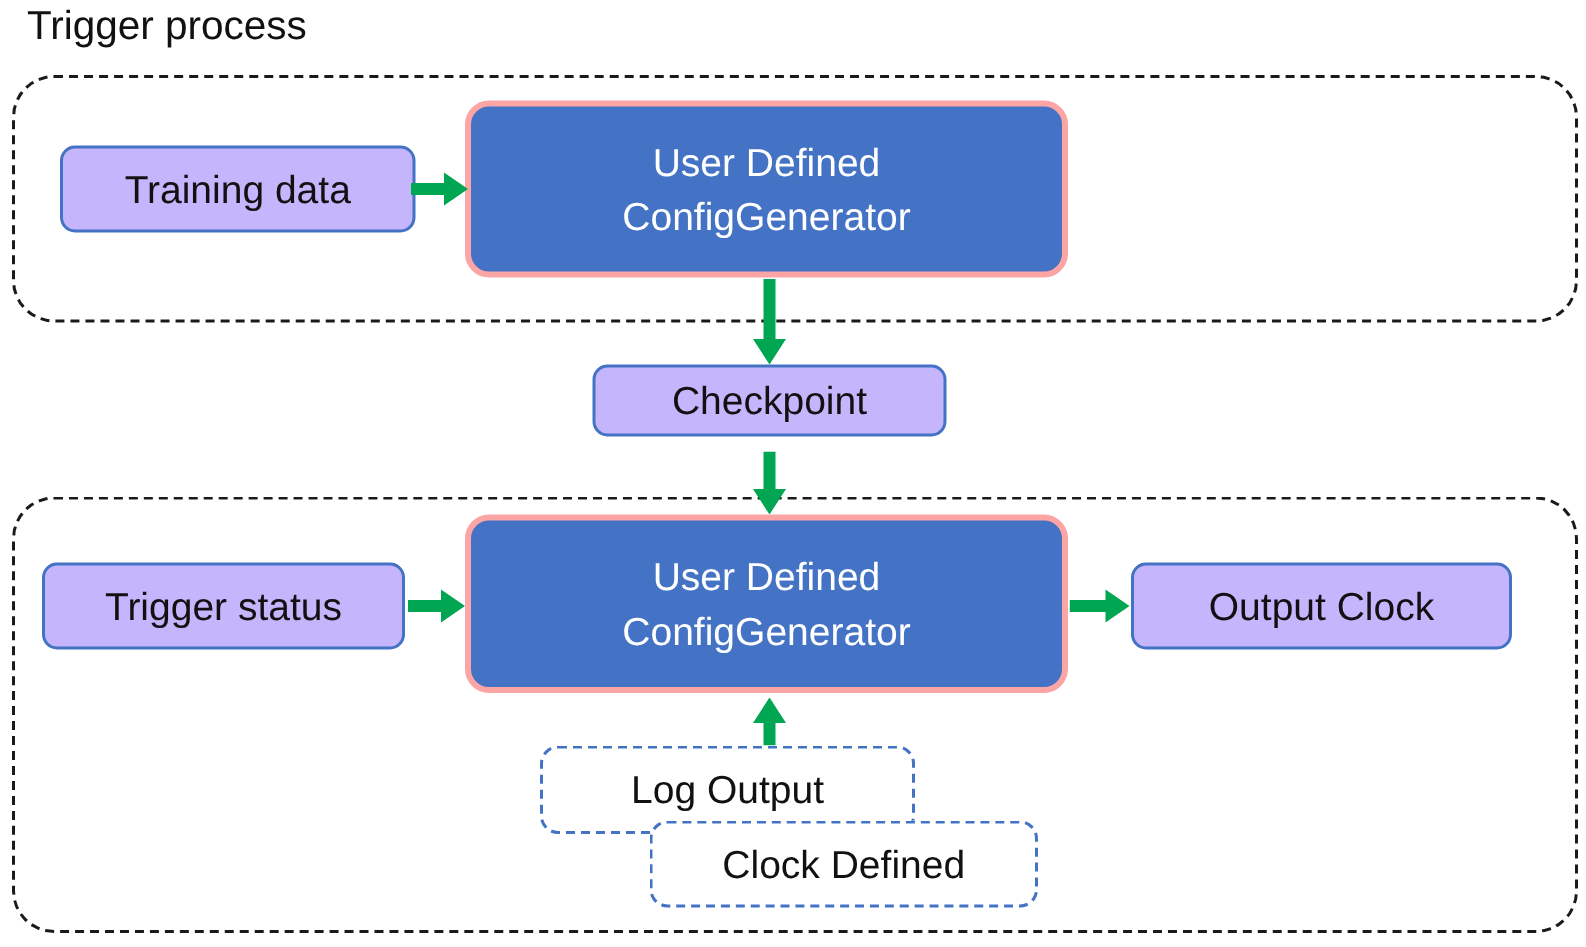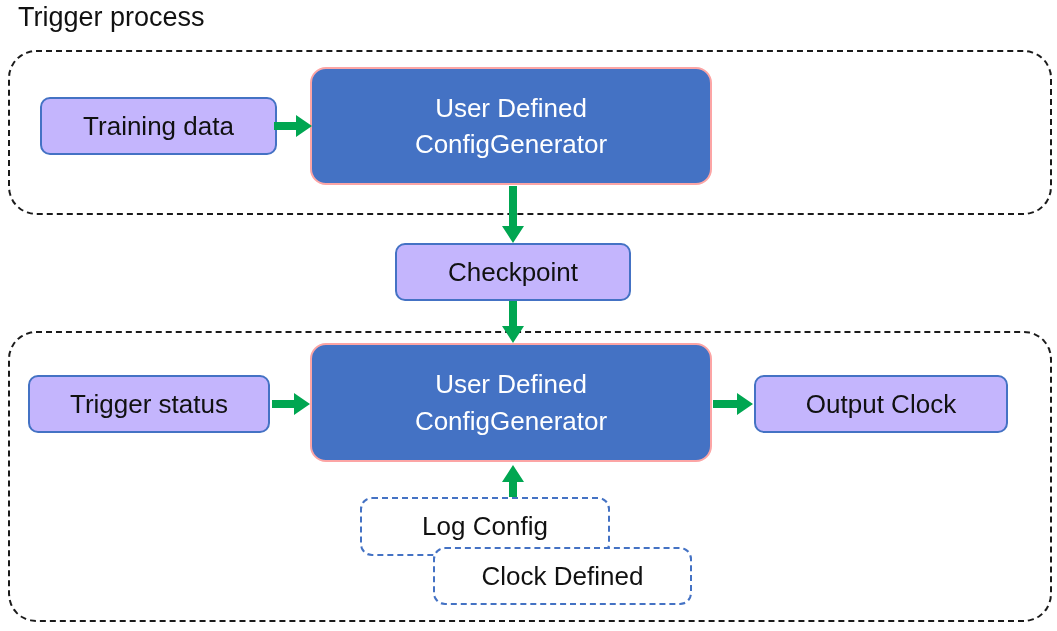--- a/index.html
+++ b/index.html
@@ -36,21 +36,21 @@
     align-items: center;
     justify-content: center;
     font-size: 26px;
     color: #111111;
     box-sizing: border-box;
     white-space: nowrap;
   }
   .blue-box {
     position: absolute;
     background: #4472C4;
-    border: 2px solid #fca5a5;
+    border: 4px solid #fca5a5;
     border-radius: 16px;
     display: flex;
     flex-direction: column;
     align-items: center;
     justify-content: center;
     color: #ffffff;
     font-size: 26px;
     line-height: 1.4;
     box-sizing: border-box;
     text-align: center;
@@ -91,21 +91,21 @@
 
   <div class="blue-box" style="left:310px; top:67px; width:402px; height:118px;">
     <span>User Defined</span>
     <span>ConfigGenerator</span>
   </div>
 
   <svg class="arrow" style="left:501px; top:186px;" width="24" height="57" viewBox="0 0 24 57">
     <polygon points="8,0 16,0 16,40 23,40 12,57 1,40 8,40"></polygon>
   </svg>
 
-  <div class="white-box" style="left:395px; top:243px; width:236px; height:58px;">Checkpoint</div>
+  <div class="white-box" style="left:395px; top:243px; width:236px; height:48px;">Checkpoint</div>
 
   <svg class="arrow" style="left:501px; top:301px;" width="24" height="42" viewBox="0 0 24 42">
     <polygon points="8,0 16,0 16,25 23,25 12,42 1,25 8,25"></polygon>
   </svg>
 
 
   <div class="process-container" style="left:8px; top:331px; width:1040px; height:287px;"></div>
 
   <div class="white-box" style="left:28px; top:375px; width:242px; height:58px;">Trigger status</div>
 
@@ -121,17 +121,17 @@
   <svg class="arrow" style="left:713px; top:392px;" width="41" height="24" viewBox="0 0 41 24">
     <polygon points="0,8 24,8 24,1 40,12 24,23 24,16 0,16"></polygon>
   </svg>
 
   <div class="white-box" style="left:754px; top:375px; width:254px; height:58px;">Output Clock</div>
 
   <svg class="arrow" style="left:501px; top:465px;" width="24" height="32" viewBox="0 0 24 32">
     <polygon points="12,0 23,17 16,17 16,32 8,32 8,17 1,17"></polygon>
   </svg>
 
-  <div class="trigger-box" style="left:360px; top:497px; width:250px; height:59px; z-index:2;">Log Config</div>
+  <div class="trigger-box" style="left:360px; top:497px; width:250px; height:59px; z-index:2;">Log Output</div>
 
   <div class="trigger-box" style="left:433px; top:547px; width:259px; height:58px; z-index:3;">Clock Defined</div>
 
 </div>
 
 </body></html>

